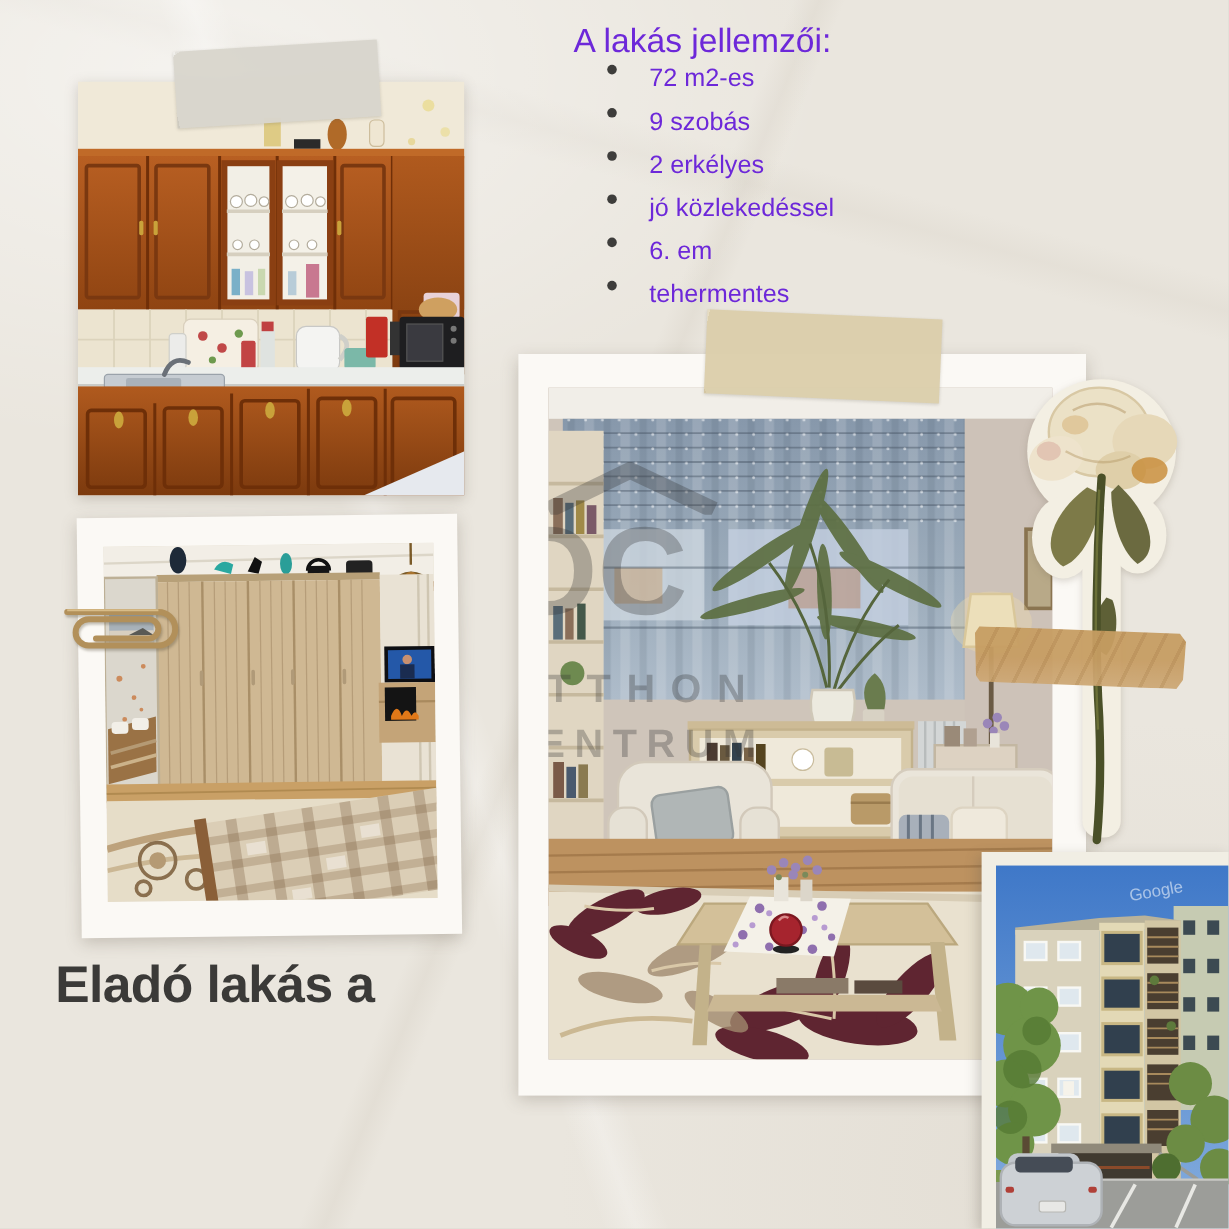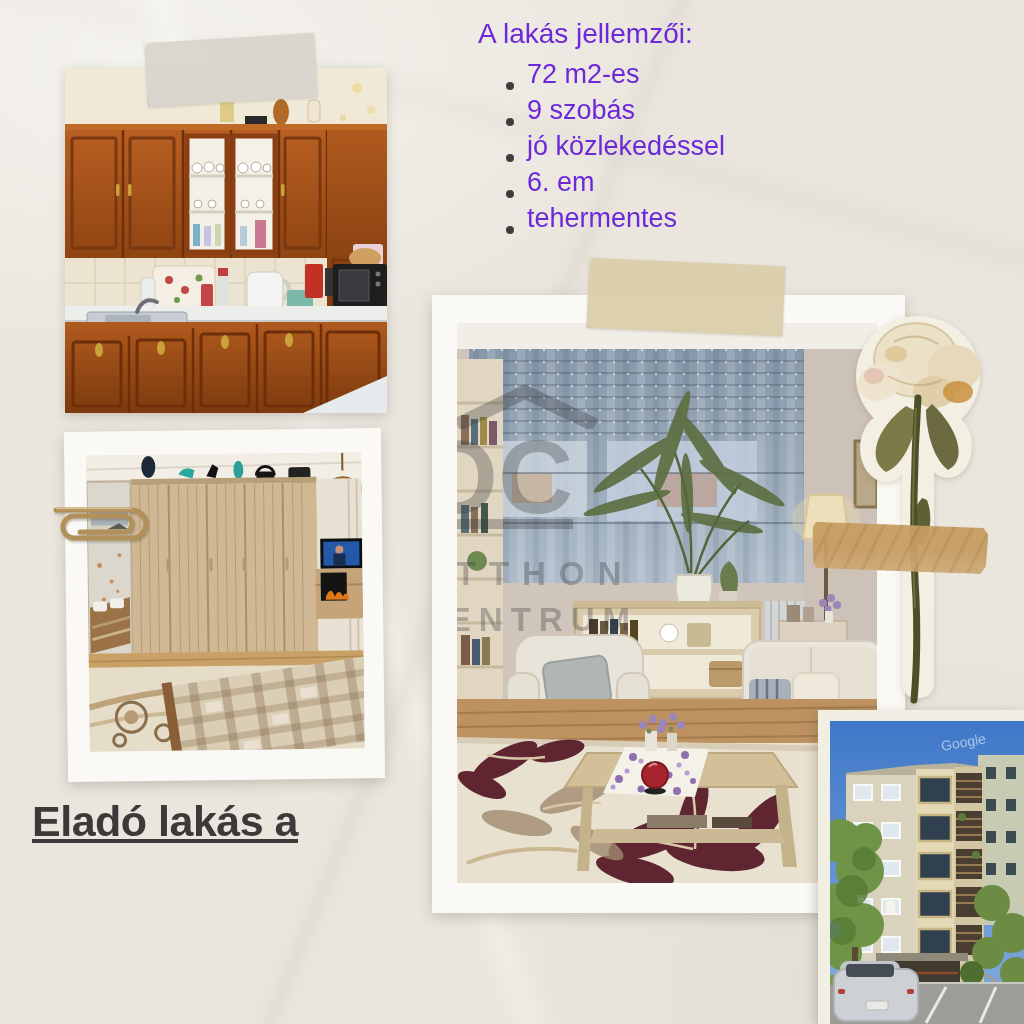--- a/index.html
+++ b/index.html
@@ -43,29 +43,29 @@
       linear-gradient(60deg,rgba(160,140,100,.15) 0 2px,transparent 2px 24px);}
   .tape-right{left:812px;top:524px;width:176px;height:48px;background:#c79d63;opacity:.95;z-index:6;
     transform:rotate(1.5deg);
     background-image:repeating-linear-gradient(115deg,rgba(140,95,40,.18) 0 3px,transparent 3px 16px),
       linear-gradient(0deg,rgba(255,255,255,.12),transparent 50%);
     clip-path:polygon(0 12%,2% 0,97% 4%,100% 18%,99% 84%,96% 100%,3% 96%,1% 86%);}
   
   .features{left:478px;top:18px;z-index:2;color:#6d28d9;}
   .features .heading{font-size:28px;line-height:32px;margin:0 0 4px 0;font-weight:400;}
   .features ul{margin:0;padding:0;list-style:none;}
-  .features li{display:flex;align-items:flex-end;gap:13px;height:36px;font-size:27px;padding-left:28px;}
+  .features li{display:flex;align-items:flex-start;gap:27px;height:36px;font-size:21px;padding-left:28px;}
   .features .dot{width:8px;height:8px;border-radius:50%;background:#3e3d3b;flex:none;}
   
-  .title{left:32px;top:799px;z-index:5;color:#3b3a38;font-weight:700;
-    font-size:43px;line-height:44px;letter-spacing:-0.5px;text-decoration:underline;}
+  .title{left:46px;top:799px;z-index:5;color:#3b3a38;font-weight:700;
+    font-size:43px;line-height:44px;letter-spacing:-0.5px;}
   
   .wm{position:absolute;left:-40px;top:62px;width:300px;color:#333;opacity:.30;pointer-events:none;}
   .wm-roof{margin-left:34px;}
-  .wm-oc{font-size:104px;font-weight:700;line-height:1;margin-top:-4px;text-decoration:underline;}
+  .wm-oc{font-size:104px;font-weight:700;line-height:1;margin-top:-4px;}
   .wm-l1{font-size:33px;letter-spacing:13px;margin-top:26px;font-weight:600;}
   .wm-l2{font-size:33px;letter-spacing:8px;margin-top:8px;font-weight:600;}
   
   .paperclip{left:40px;top:486px;z-index:4;filter:drop-shadow(1px 2px 1px rgba(90,80,60,.35));}
   .flower{left:836px;top:298px;z-index:5;filter:drop-shadow(0 2px 3px rgba(110,100,80,.25));}
 </style>
 </head>
 <body>
 
 <div class="canvas">
@@ -226,20 +226,24 @@
       <li>
           <span class="dot"></span>
           <span>72 m2-es</span>
         </li>
       <li>
           <span class="dot"></span>
           <span>9 szobás</span>
         </li>
       <li>
           <span class="dot"></span>
+          <span>2 erkélyes</span>
+        </li>
+      <li>
+          <span class="dot"></span>
           <span>jó közlekedéssel</span>
         </li>
       <li>
           <span class="dot"></span>
           <span>6. em</span>
         </li>
       <li>
           <span class="dot"></span>
           <span>tehermentes</span>
         </li>

